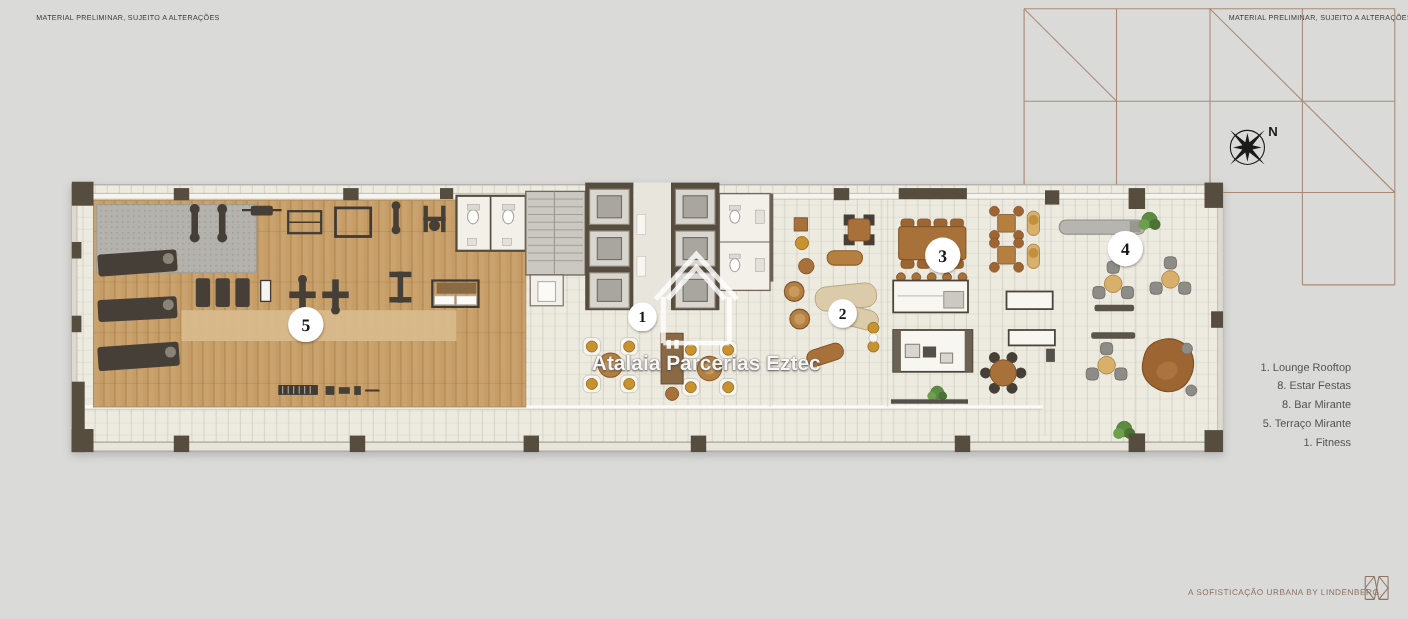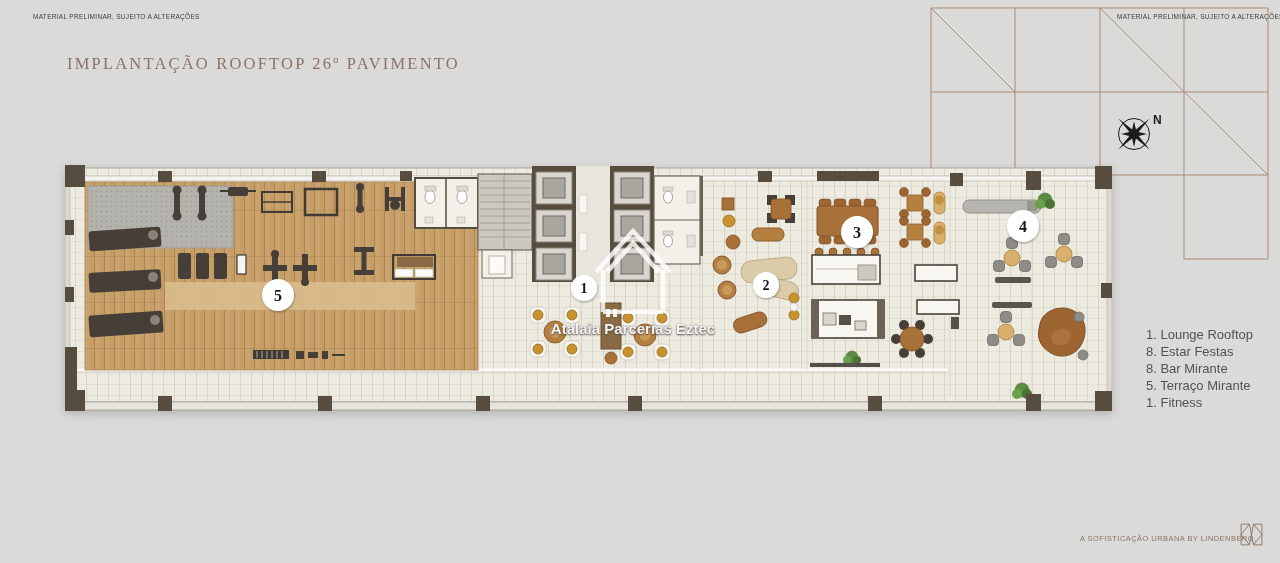--- a/index.html
+++ b/index.html
@@ -31,40 +31,39 @@
   .white-f{fill:#f7f5ef;stroke:#c9c5ba;stroke-width:.8;}
   .gray-f{fill:#8e8c86;stroke:#6f6d68;stroke-width:.8;}
   .green{fill:#5c8b42;stroke:#44682f;stroke-width:.6;}
   .counter{fill:#f7f6f0;stroke:#4a433a;stroke-width:1.6;}
   .beige{fill:#dbcba9;stroke:#b5a27c;stroke-width:.8;}
   .badge-num{font-family:"Liberation Serif",serif;font-weight:700;fill:#151515;text-anchor:middle;}
 
   .watermark-icon{position:absolute;left:592px;top:222px;opacity:.82;}
   .watermark-icon path,.watermark-icon line{stroke:#ffffff;stroke-width:4.5;fill:none;}
   .watermark-text{position:absolute;left:538px;top:320px;width:190px;text-align:center;
-    font-size:15px;font-weight:bold;color:rgba(255,255,255,.95);
+    font-size:19px;font-weight:bold;color:rgba(255,255,255,.95);
     text-shadow:0 1px 2px rgba(70,65,60,.9), 0 0 1px rgba(70,65,60,.85);white-space:nowrap;}
 
   .legend{position:absolute;left:1146px;top:326px;color:var(--legend-text);}
   .legend ul{list-style:none;margin:0;padding:0;}
-  .legend li{font-size:13px;line-height:17px;white-space:nowrap;}
+  .legend li{font-size:10px;line-height:17px;white-space:nowrap;text-align:right;}
 
   .tagline{position:absolute;left:1080px;top:534px;font-size:7.5px;letter-spacing:.45px;
     color:var(--accent);white-space:nowrap;}
   .brand-logo{position:absolute;left:1238px;top:521px;}
   .brand-logo line,.brand-logo polyline{stroke:var(--accent);stroke-width:.9;fill:none;}
 </style>
 </head>
 <body>
 
 <div class="canvas">
 
   <div class="disclaimer left">MATERIAL PRELIMINAR, SUJEITO A ALTERAÇÕES</div>
   <div class="disclaimer right">MATERIAL PRELIMINAR, SUJEITO A ALTERAÇÕES</div>
-  <div class="page-title">IMPLANTAÇÃO ROOFTOP 26º PAVIMENTO</div>
 
   <svg class="grid-svg" width="350" height="262" viewBox="0 0 350 262">
     <line x1="6" y1="8" x2="343" y2="8"></line>
     <line x1="6" y1="92" x2="343" y2="92"></line>
     <line x1="187" y1="175" x2="343" y2="175"></line>
     <line x1="259" y1="259" x2="343" y2="259"></line>
     <line x1="6" y1="8" x2="6" y2="175"></line>
     <line x1="90" y1="8" x2="90" y2="175"></line>
     <line x1="175" y1="8" x2="175" y2="167"></line>
     <line x1="259" y1="8" x2="259" y2="259"></line>

